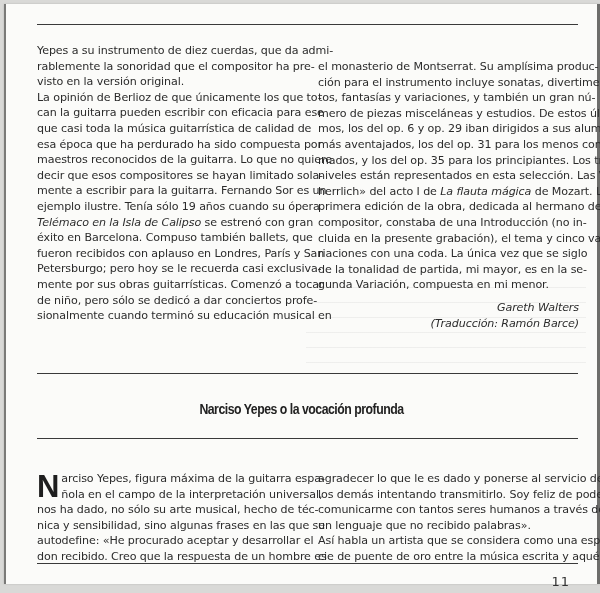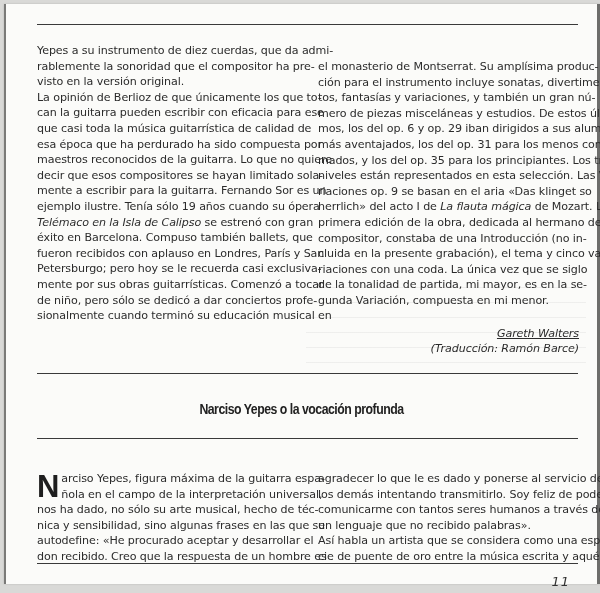--- a/index.html
+++ b/index.html
@@ -42,21 +42,21 @@
     transform:scaleX(0.82);
     color:#222;
   }
   .dropcap {
     float:left; font-size:31px; line-height:27px; font-weight:bold;
     margin:2px 2px 0 0; color:#1e1e1e;
     font-family:"Liberation Sans", sans-serif;
   }
   .pagenum {
     position:absolute; right:27px; top:570px;
-    font-size:13px; color:#333; letter-spacing:1px;font-style:italic;
+    font-size:13px; color:#333; letter-spacing:1px;
   }
   .ghost {
     position:absolute; left:300px; top:283px; width:280px; height:80px;
     opacity:0.05; background:repeating-linear-gradient(#000 0 1px, transparent 1px 15px);
   }
 </style>
 </head>
 <body>
 
 <div class="page">
@@ -87,29 +87,28 @@
 
   <div class="col" style="left:312px; top:55px; width:261px;">
     <span class="ln">el monasterio de Montserrat. Su amplísima produc-</span>
     <span class="ln">ción para el instrumento incluye sonatas, divertimen-</span>
     <span class="ln">tos, fantasías y variaciones, y también un gran nú-</span>
     <span class="ln">mero de piezas misceláneas y estudios. De estos últi-</span>
     <span class="ln">mos, los del op. 6 y op. 29 iban dirigidos a sus alumnos</span>
     <span class="ln">más aventajados, los del op. 31 para los menos consu-</span>
     <span class="ln">mados, y los del op. 35 para los principiantes. Los tres</span>
     <span class="ln">niveles están representados en esta selección. Las Va-</span>
-    <span class="ln">riaciones op. 9 se basan en el aria «Das klinget so</span>
     <span class="ln"><span>herrlich» del acto I de</span> <span class="it">La flauta mágica</span> <span>de Mozart. La</span></span>
     <span class="ln">primera edición de la obra, dedicada al hermano del</span>
     <span class="ln">compositor, constaba de una Introducción (no in-</span>
     <span class="ln">cluida en la presente grabación), el tema y cinco va-</span>
     <span class="ln">riaciones con una coda. La única vez que se siglo</span>
     <span class="ln">de la tonalidad de partida, mi mayor, es en la se-</span>
     <span class="ln last">gunda Variación, compuesta en mi menor.</span>
-    <span class="ln right it" style="margin-top:17px;text-decoration:underline;">Gareth Walters</span>
+    <span class="ln right it" style="margin-top:7px;">Gareth Walters</span>
     <span class="ln right it">(Traducción: Ramón Barce)</span>
   </div>
 
   <div class="rule" style="left:31px; width:541px; top:369px;"></div>
   <div class="heading">Narciso Yepes o la vocación profunda</div>
   <div class="rule" style="left:31px; width:541px; top:434px;"></div>
 
   <div class="col" style="left:31px; top:467px; width:263px;">
     <span class="dropcap">N</span>
     <span class="ln">arciso Yepes, figura máxima de la guitarra espa-</span>

